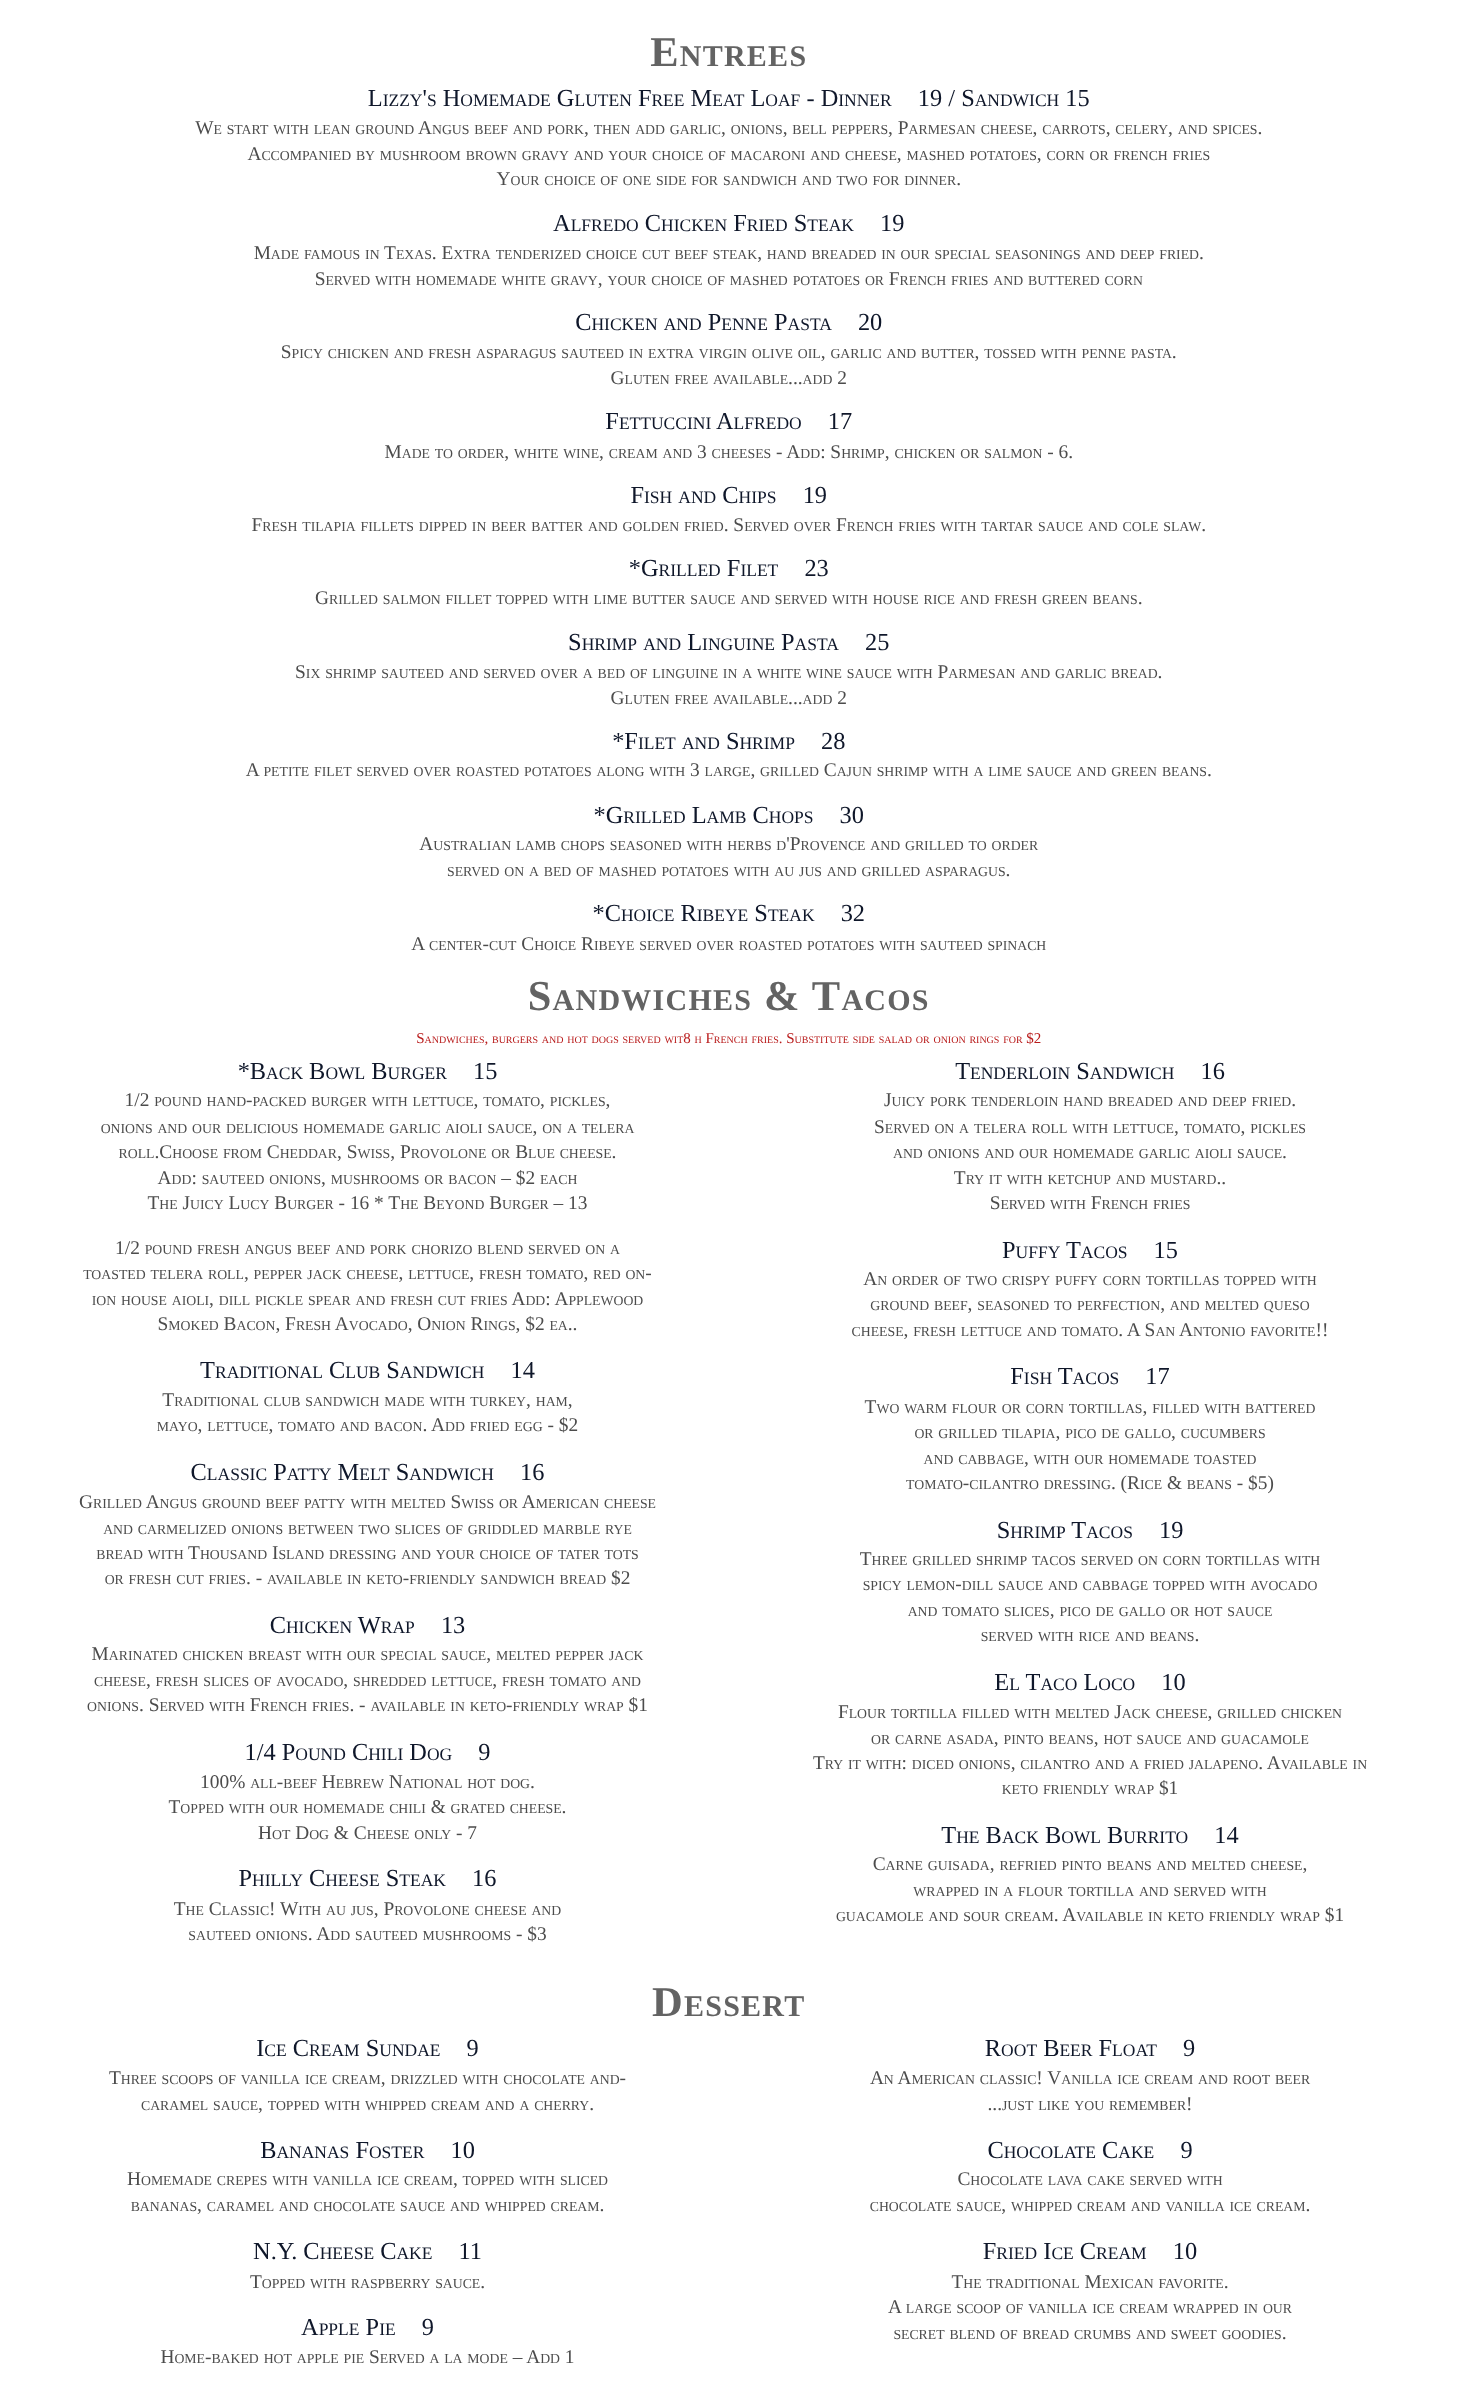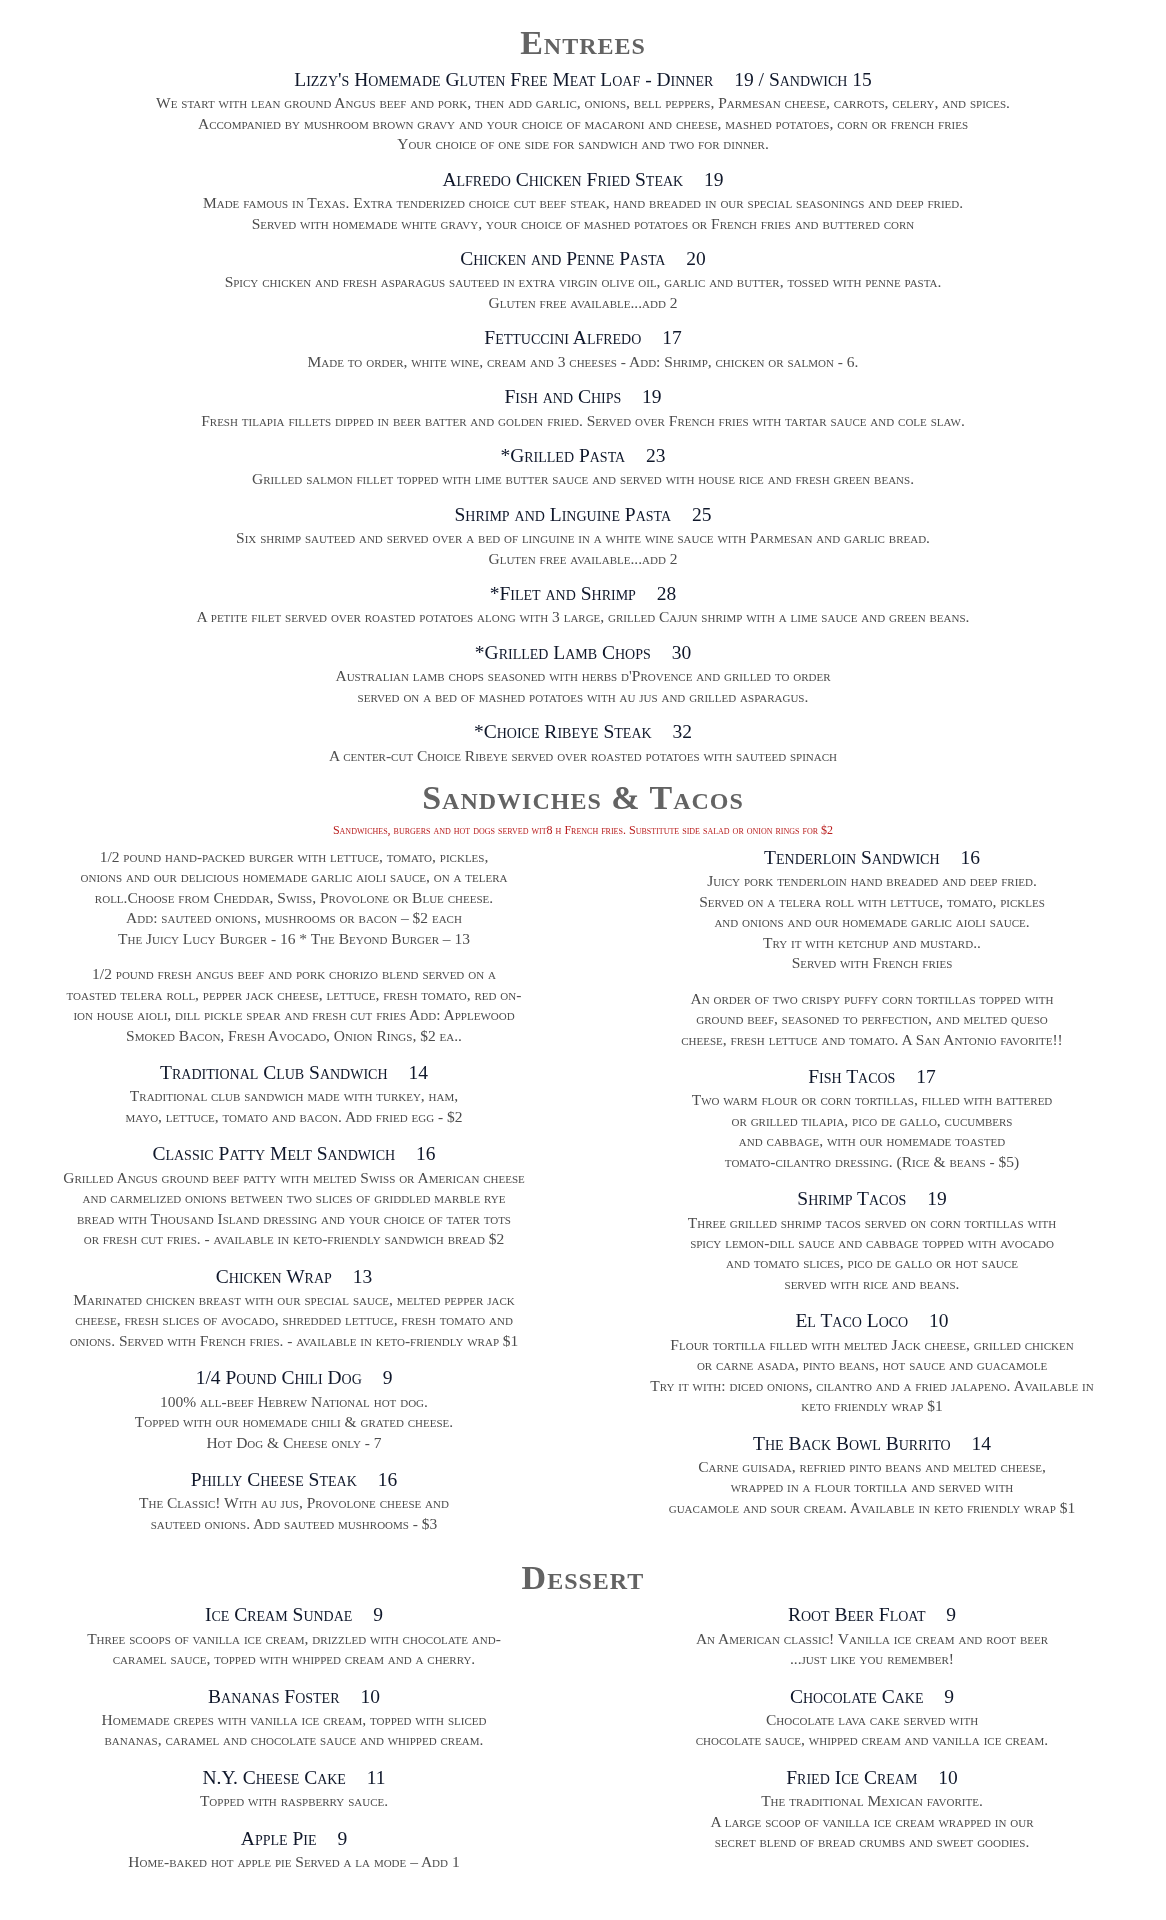--- a/index.html
+++ b/index.html
@@ -102,21 +102,21 @@
         <div class="item">
           <div class="item-head">
             <span class="item-name">Fish and Chips</span>
             <span class="item-price">19</span>
           </div>
           <div class="item-desc">Fresh tilapia fillets dipped in beer batter and golden fried. Served over French fries with tartar sauce and cole slaw.</div>
         </div>
 
         <div class="item">
           <div class="item-head">
-            <span class="item-name">*Grilled Pasta</span>
+            <span class="item-name">*Grilled Filet</span>
             <span class="item-price">23</span>
           </div>
           <div class="item-desc">Grilled salmon fillet topped with lime butter sauce and served with house rice and fresh green beans.</div>
         </div>
 
         <div class="item">
           <div class="item-head">
             <span class="item-name">Shrimp and Linguine Pasta</span>
             <span class="item-price">25</span>
           </div>
@@ -151,20 +151,24 @@
       </div>
   </div>
 
   <div class="section">
     <h1 class="section-title">Sandwiches &amp; Tacos</h1>
     <div class="section-subtitle">Sandwiches, burgers and hot dogs served wit8 h French fries. Substitute side salad or onion rings for $2</div>
     <div class="two-col">
       <div class="col">
 
           <div class="item">
+            <div class="item-head">
+              <span class="item-name">*Back Bowl Burger</span>
+              <span class="item-price">15</span>
+            </div>
             <div class="item-desc">1/2 pound  hand-packed burger with lettuce, tomato, pickles,
 onions and our delicious homemade garlic aioli sauce, on a telera
 roll.Choose from Cheddar, Swiss, Provolone or Blue cheese.
 Add: sauteed onions, mushrooms or bacon – $2 each
 The Juicy Lucy Burger - 16   *   The Beyond Burger – 13</div>
           </div>
 
           <div class="item">
             <div class="item-desc">1/2  pound fresh angus beef and pork chorizo blend served on a
 toasted telera roll,  pepper jack cheese, lettuce,  fresh tomato, red on-
@@ -229,20 +233,24 @@
               <span class="item-price">16</span>
             </div>
             <div class="item-desc">Juicy pork tenderloin hand breaded and deep fried.
 Served on a telera roll with lettuce, tomato, pickles
 and onions and our homemade garlic aioli sauce.
 Try it with ketchup and mustard..
 Served with French fries</div>
           </div>
 
           <div class="item">
+            <div class="item-head">
+              <span class="item-name">Puffy Tacos</span>
+              <span class="item-price">15</span>
+            </div>
             <div class="item-desc">An order of two crispy puffy corn tortillas topped with
 ground beef, seasoned to perfection, and melted queso
 cheese, fresh lettuce and tomato.  A San Antonio favorite!!</div>
           </div>
 
           <div class="item">
             <div class="item-head">
               <span class="item-name">Fish Tacos</span>
               <span class="item-price">17</span>
             </div>

